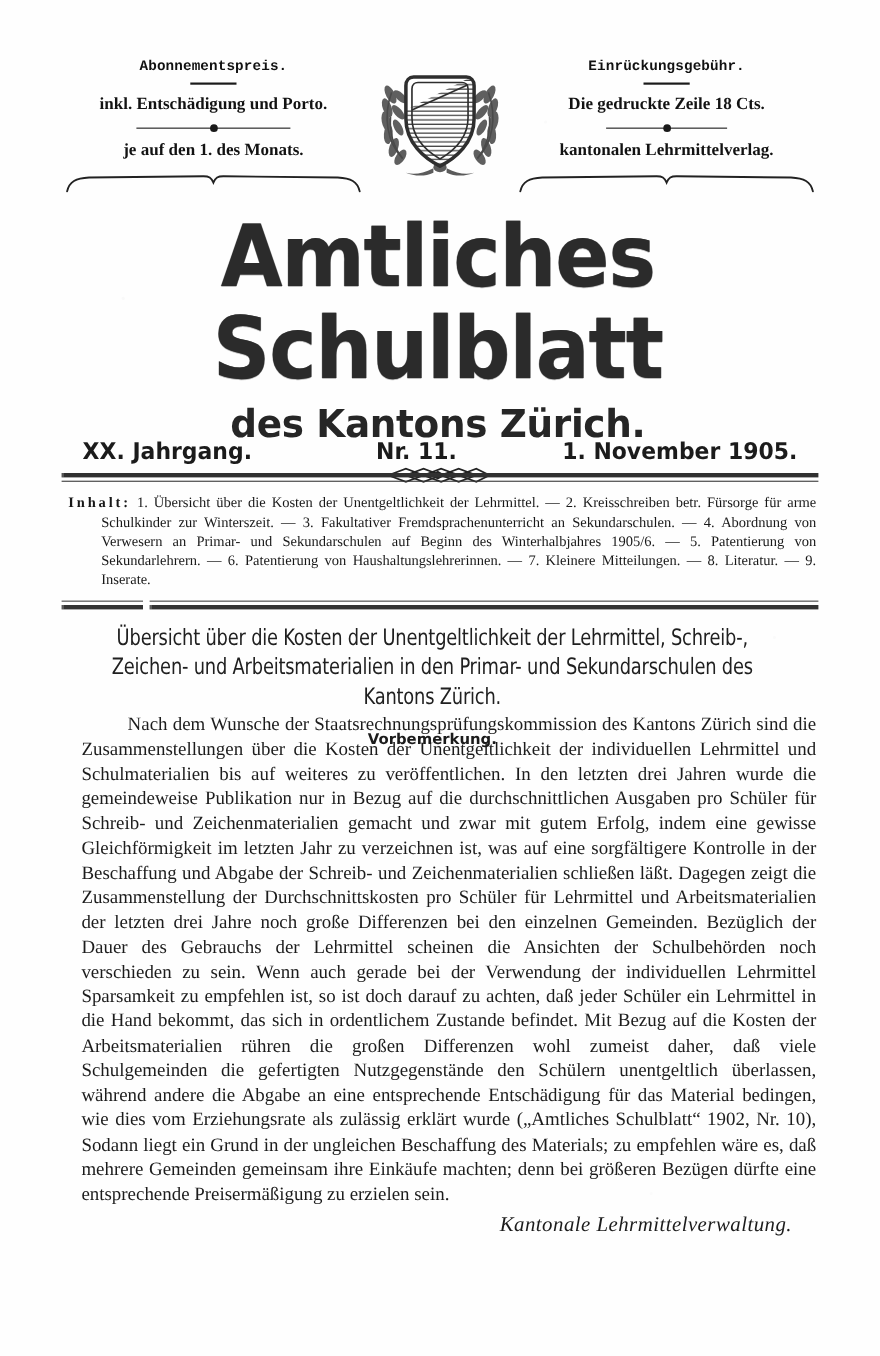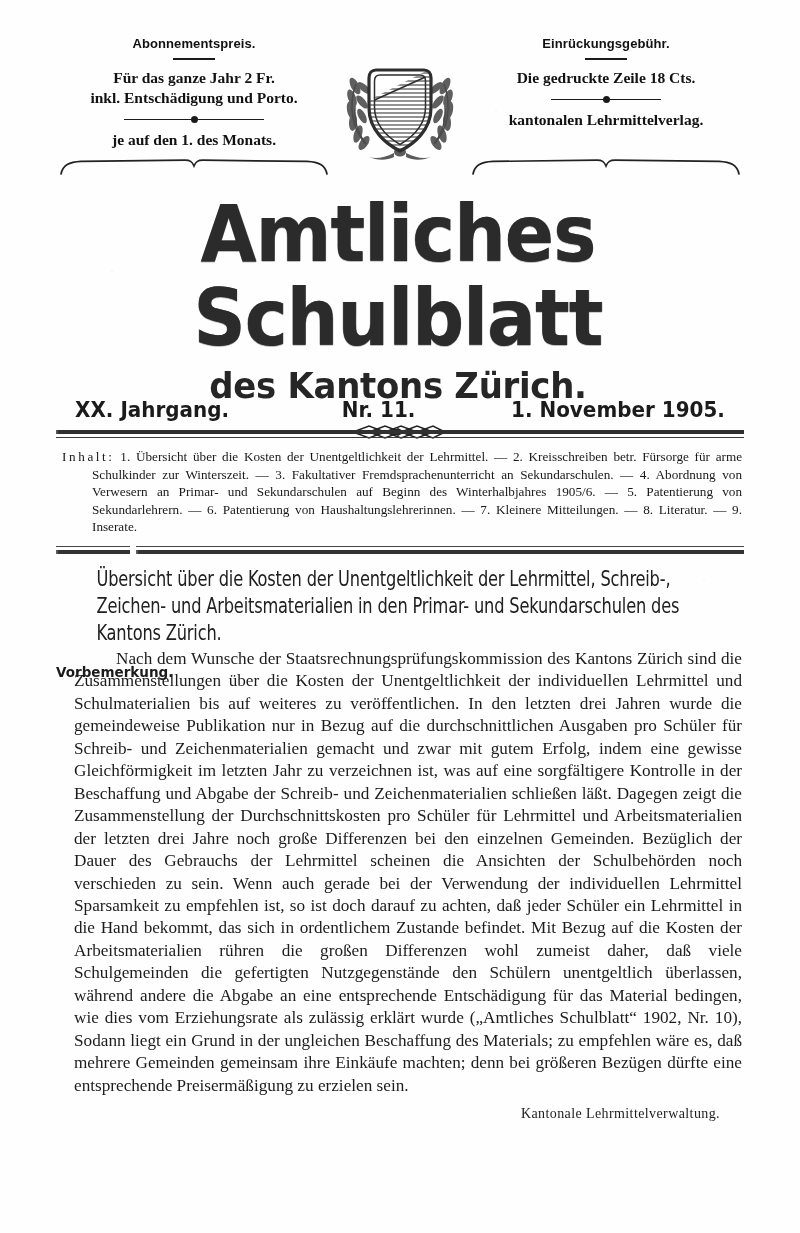--- a/index.html
+++ b/index.html
@@ -54,25 +54,26 @@
 
   .mast-col {
     width: 300px;
     text-align: center;
     position: relative;
   }
   .mast-col.left  { padding-top: 4px; }
   .mast-col.right { padding-top: 4px; }
 
   .mast-head {
-    font-family: Liberation Sans, sans-serif;
+    font-family: Liberation Mono, monospace;
     font-weight: 700;
     font-size: 13px;
     letter-spacing: .1px;
     color: #111;
+    margin-top: 17px;
   }
   .mast-rule-short {
     width: 42px;
     height: 2px;
     background: #1a1a1a;
     margin: 7px auto 8px;
   }
   .mast-line {
     font-family: "Liberation Serif", serif;
     font-weight: 700;
@@ -206,21 +207,21 @@
     top: 448px;
     left: 62px;
     right: 58px;
     font-size: 13.2px;
     line-height: 17.6px;
     text-align: justify;
     text-indent: 0;
     color: #181818;
   }
   .inhalt .lbl {
-    font-weight: 400;
+    font-weight: 700;
     letter-spacing: 2.6px;
   }
   .inhalt p {
     margin: 0;
     padding-left: 30px;
     text-indent: -30px;
   }
 
   .rule-split {
     position: absolute;
@@ -235,20 +236,21 @@
   .rule-split .thick { height: 4px; background: #333;
     background-image: linear-gradient(90deg,
       rgba(255,255,255,.2) 0 2px, transparent 2px 5px); margin-top: 3px; }
 
   
   .article-head {
     position: absolute;
     top: 566px;
     left: 56px;
     right: 70px;
+    text-align: center;
   }
   .article-title {
     font-family: "DejaVu Sans Condensed", "DejaVu Sans", "Liberation Sans", sans-serif;
     font-weight: 400;
     font-size: 20.5px;
     line-height: 27px;
     color: #202020;
     transform: scaleX(0.88);
     letter-spacing: -0.2px;
   }
@@ -274,36 +276,36 @@
     hyphens: manual;
   }
   .body-text p {
     margin: 0;
     text-indent: 42px;
   }
   .signature {
     margin-top: 6px;
     text-align: right;
     padding-right: 22px;
-    font-size: 14px;
+    font-style: italic;
+    font-size: 19px;
     letter-spacing: .4px;
     color: #1c1c1c;
   }
 </style>
 </head>
 <body>
 
 <div class="page">
 
   <div class="masthead">
 
     <div class="mast-col left">
       <div class="mast-head">Abonnementspreis.</div>
       <div class="mast-rule-short"></div>
-      <div class="mast-line">Für das ganze Jahr 2 Fr.</div>
       <div class="mast-line">inkl. Entschädigung und Porto.</div>
       <div class="mast-sep"></div>
       <div class="mast-line">je auf den 1. des Monats.</div>
       <div class="brace" style="top:126px;">
         <svg viewBox="0 0 270 18" xmlns="http://www.w3.org/2000/svg">
           <path d="M2 16 C 4 7, 10 4, 22 3.4 L126 2.2 C131 2.2, 133 3.4, 135 8
                    C137 3.4, 139 2.2, 144 2.2 L248 3.4 C260 4, 266 7, 268 16" fill="none" stroke="#222" stroke-width="1.7" stroke-linecap="round"></path>
         </svg>
       </div>
     </div>

